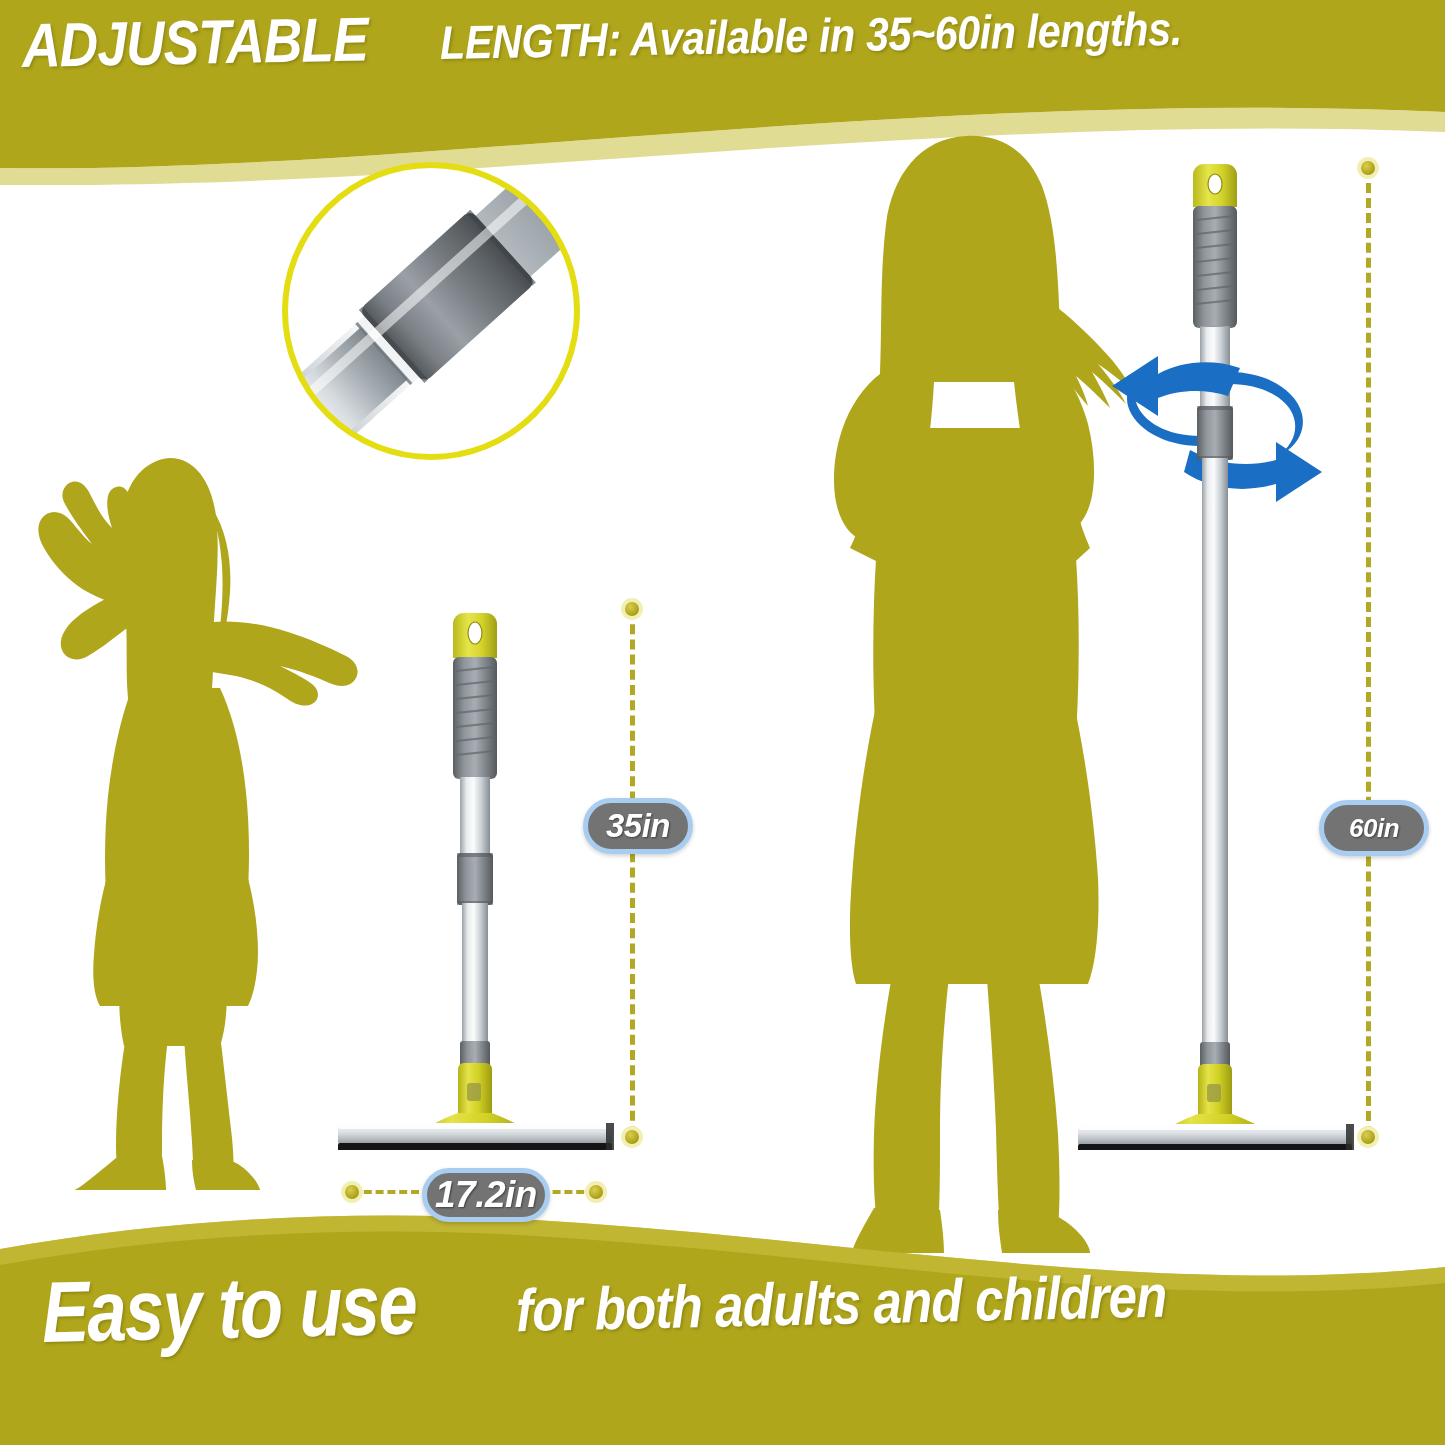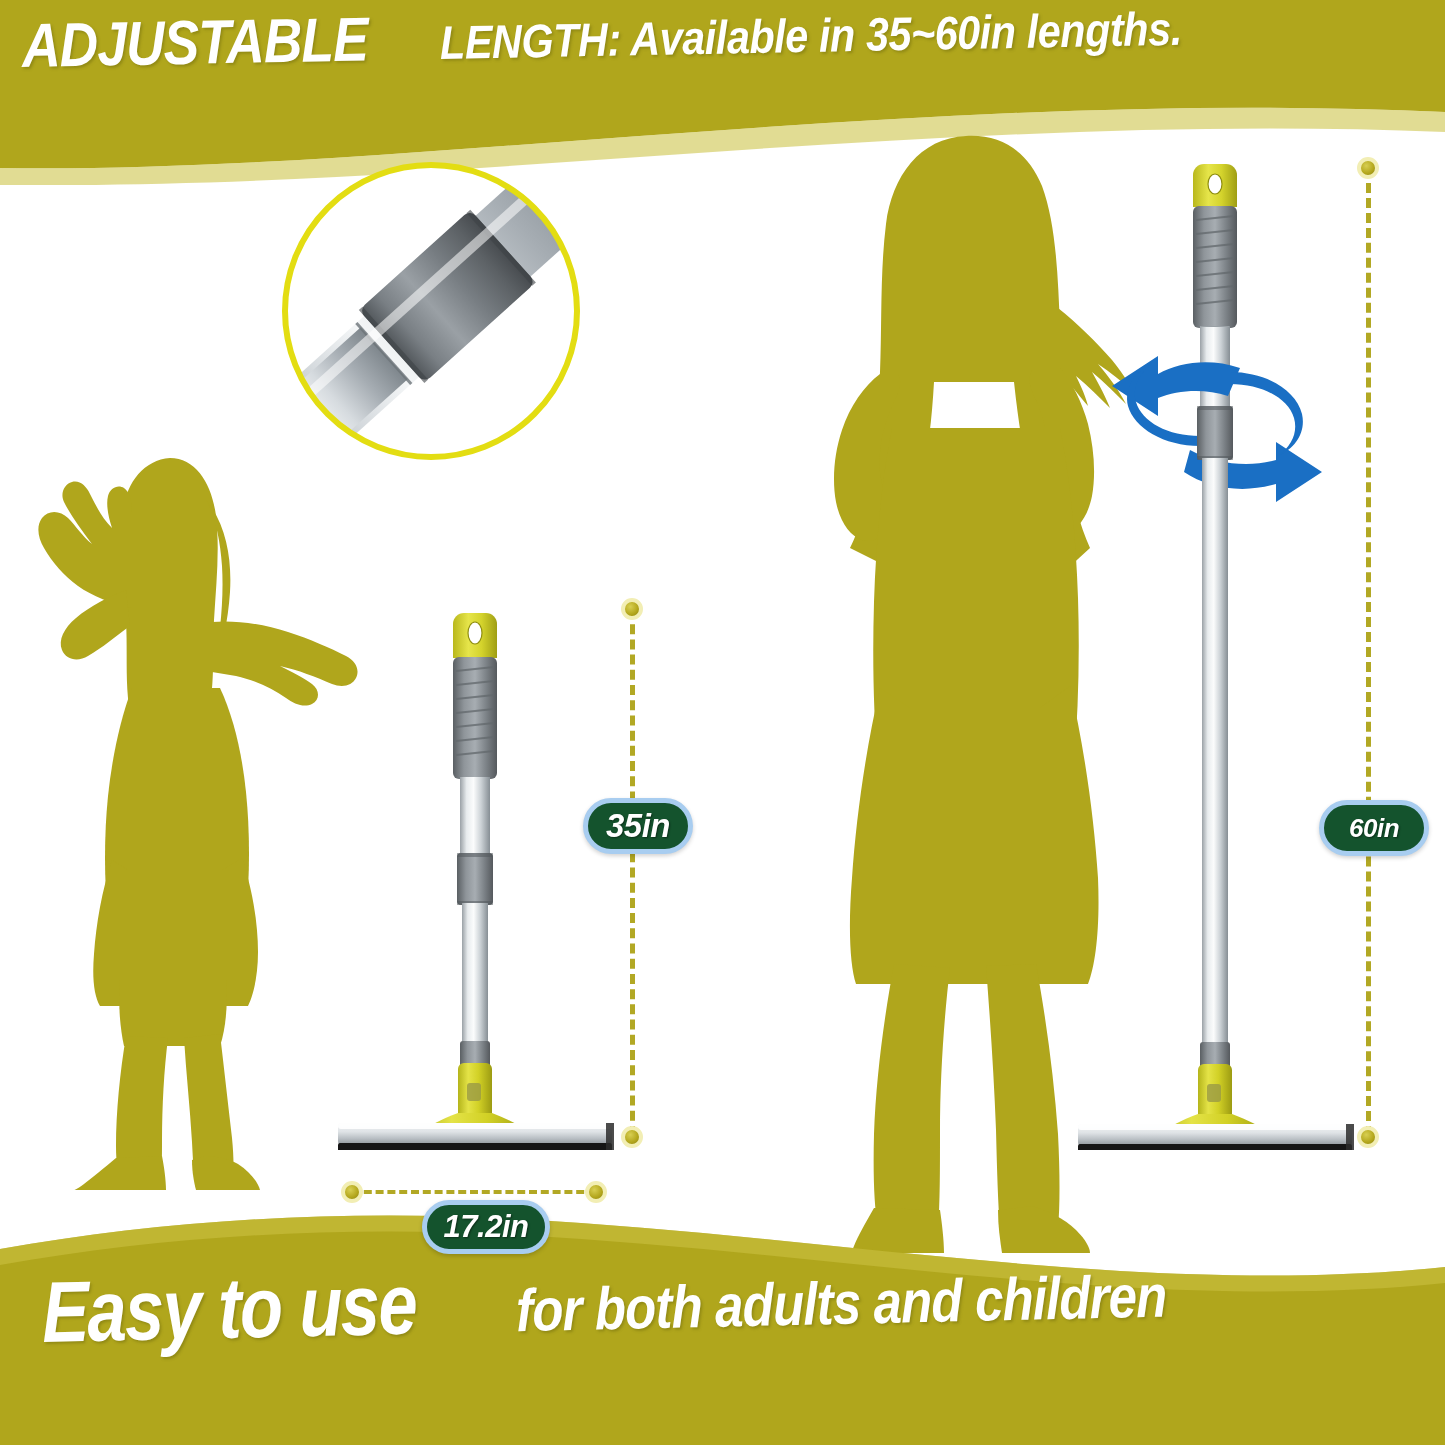--- a/index.html
+++ b/index.html
@@ -44,21 +44,21 @@
 
   
   #inset-circle{position:absolute;left:278px;top:158px;width:306px;height:306px;}
 
   
   .product{position:absolute;}
 
   
   .badge{
     position:absolute;display:flex;align-items:center;justify-content:center;
-    background:#14532d;color:#fff;
+    background:#737373;color:#fff;
     border:5px solid #a8cdf0;
     border-radius:999px;
     font-weight:bold;font-style:italic;
     text-shadow:1px 1px 2px rgba(0,0,0,.45);
     box-shadow:0 2px 4px rgba(0,0,0,.18);
     letter-spacing:-.5px;
     z-index:6;
   }
   .dim-line{position:absolute;z-index:4;}
   .dim-line.vert{
@@ -421,21 +421,21 @@
   <div class="badge" style="left:583px;top:798px;width:100px;height:46px;font-size:33px;">35in</div>
 
   <div class="dim-line vert" style="left:1366px;top:168px;height:968px;"></div>
   <div class="dim-dot" style="left:1357px;top:157px;"></div>
   <div class="dim-dot" style="left:1357px;top:1126px;"></div>
   <div class="badge" style="left:1319px;top:800px;width:100px;height:46px;font-size:26px;">60in</div>
 
   <div class="dim-line horiz" style="left:352px;top:1190px;width:244px;"></div>
   <div class="dim-dot" style="left:341px;top:1181px;"></div>
   <div class="dim-dot" style="left:585px;top:1181px;"></div>
-  <div class="badge" style="left:422px;top:1168px;width:118px;height:44px;font-size:31px;margin-top:32px;">17.2in</div>
+  <div class="badge" style="left:422px;top:1168px;width:118px;height:44px;font-size:37px;">17.2in</div>
 
   <div class="banner-bottom">
     <svg class="banner-svg" viewBox="0 0 1445 230" preserveAspectRatio="none">
       <path d="M0,34 C160,6 330,-6 520,4 C720,15 920,44 1120,56 C1240,63 1350,62 1445,52
                L1445,230 L0,230 Z" fill="#b0a61c"></path>
       <path d="M0,34 C160,6 330,-6 520,4 C720,15 920,44 1120,56 C1240,63 1350,62 1445,52
                L1445,68 C1350,78 1240,79 1120,72 C920,60 720,31 520,20
                C330,10 160,22 0,50 Z" fill="#cfc648" opacity=".5"></path>
     </svg>
     <div class="banner-text" id="bottom-text">

